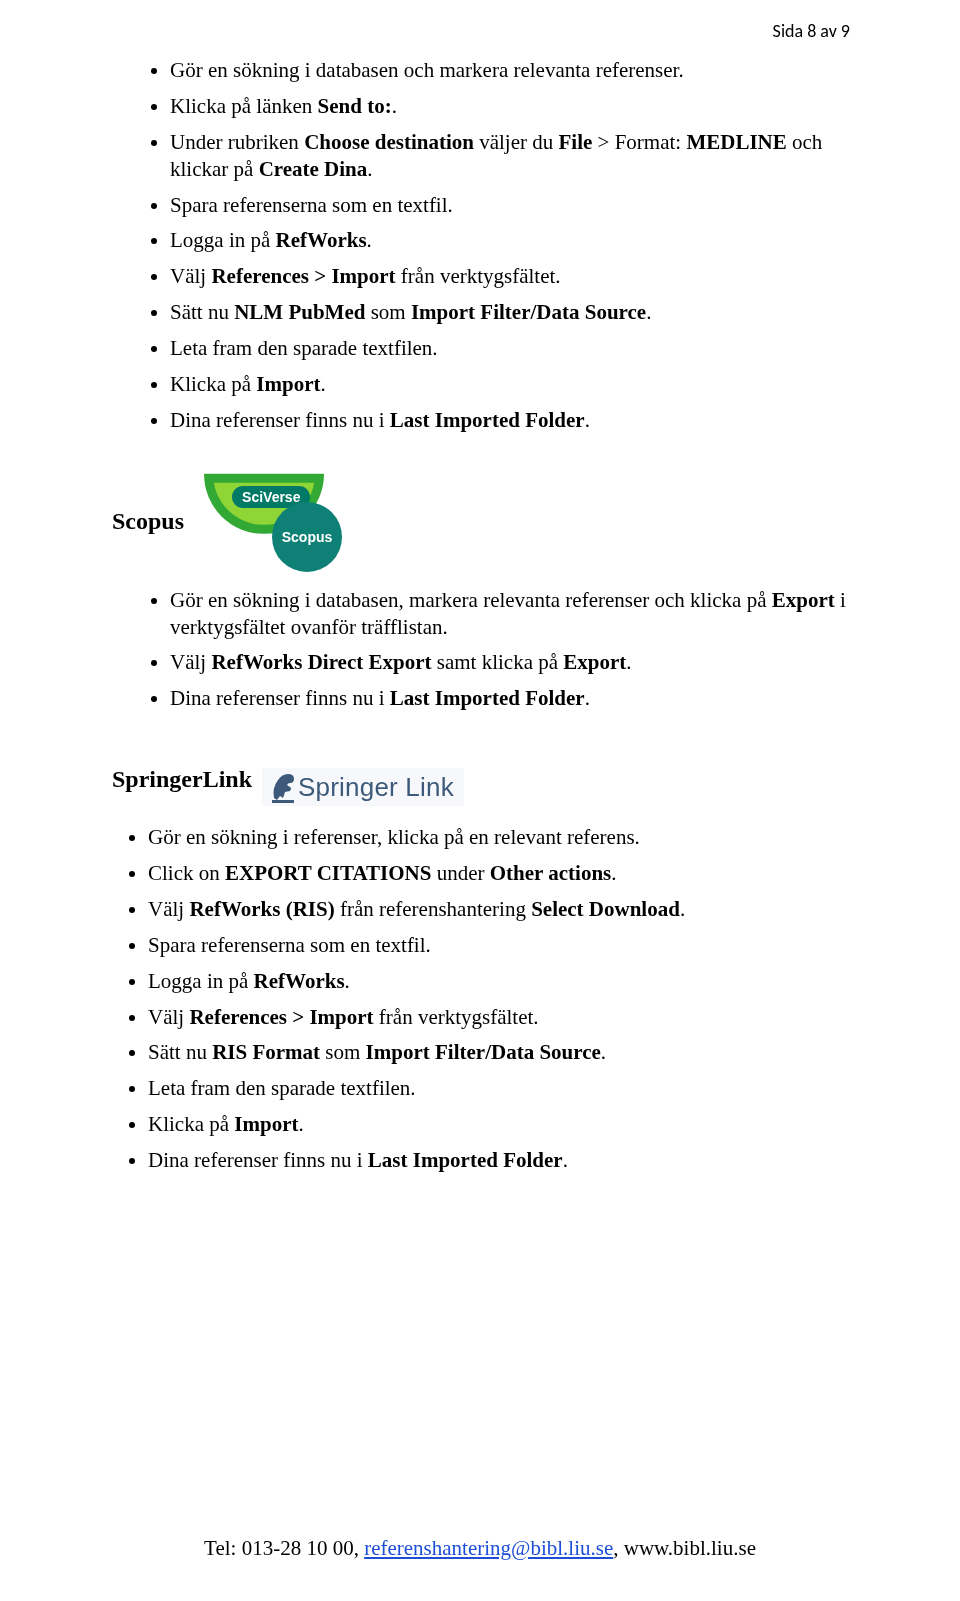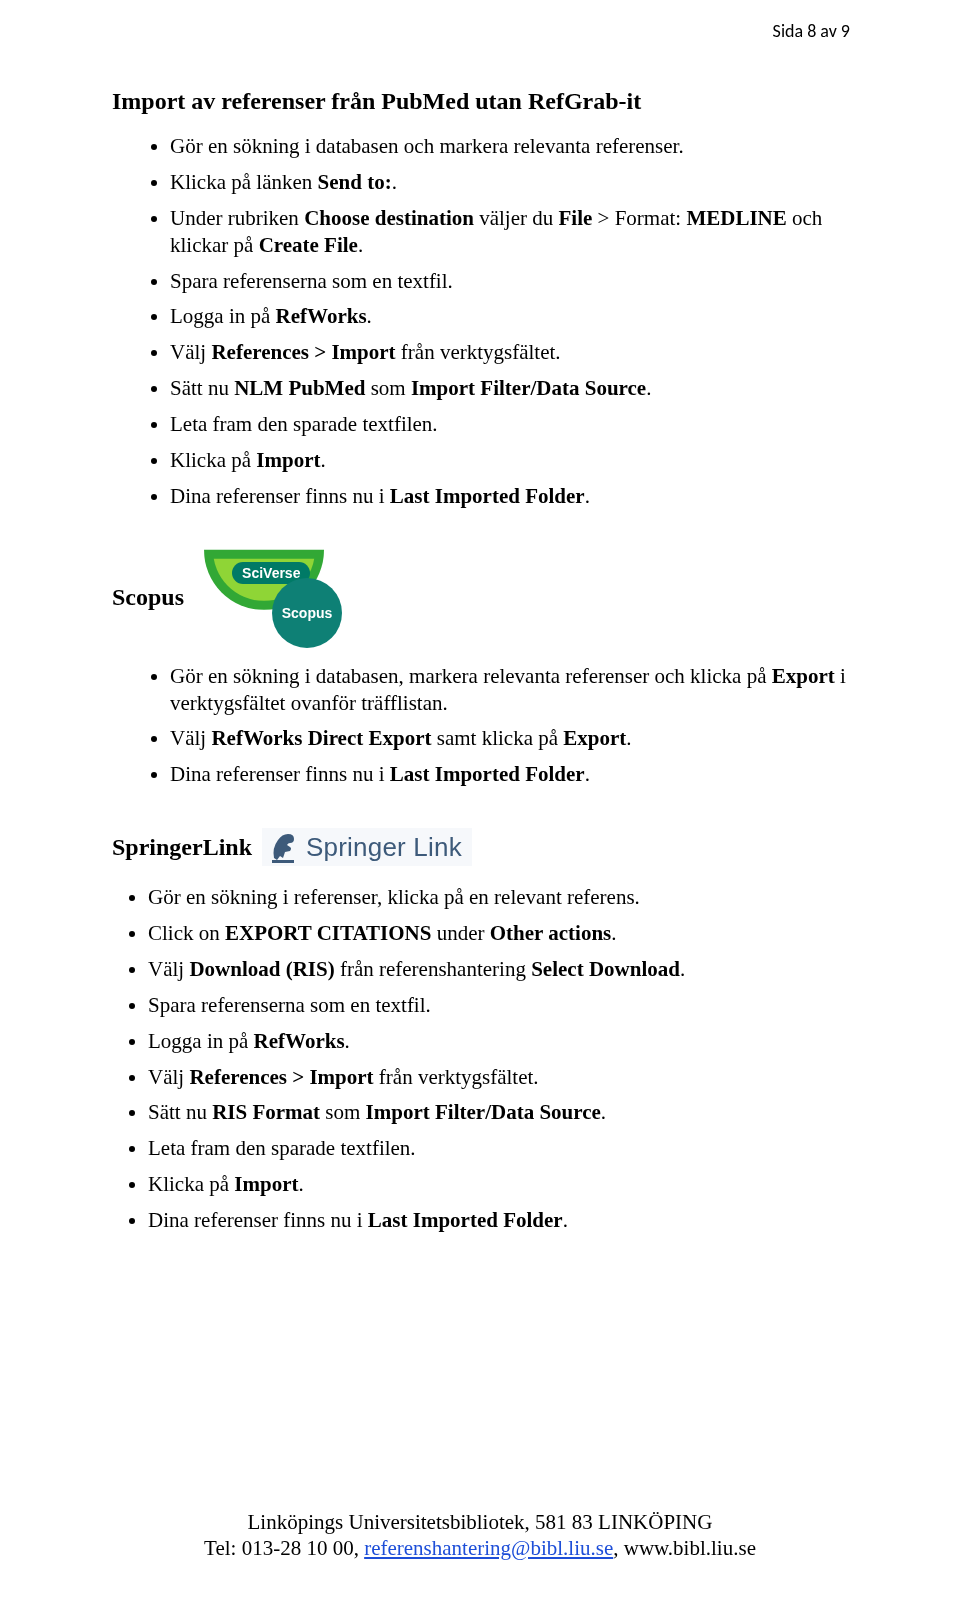--- a/index.html
+++ b/index.html
@@ -98,44 +98,43 @@
     justify-content: center;
     color: #fff;
     font-family: Arial, sans-serif;
     font-size: 14px;
     font-weight: bold;
   }
   
   .springer-logo {
     display: flex;
     align-items: center;
-    gap: 8px;
     background: #f6f8fb;
     padding: 2px 10px 2px 6px;
+    margin-top: 16px;
   }
   .springer-text {
     font-family: Arial, sans-serif;
     font-size: 26px;
     color: #3d5a7a;
     font-weight: 400;
     letter-spacing: 0.2px;
   }
   .springer-text .thin { font-weight: 300; }
 </style>
 </head>
 <body>
 <div class="page">
 
 <div class="page-header">Sida 8 av 9</div>
 
-<h2 class="section-title">Import av referenser från PubMed utan RefGrab-it</h2>
 <ul class="bullets" id="list1">
       <li><span>Gör en sökning i databasen och markera relevanta referenser.</span></li>
       <li><span>Klicka på länken </span><span class="b">Send to:</span><span>.</span></li>
-      <li><span>Under rubriken </span><span class="b">Choose destination</span><span> väljer du </span><span class="b">File</span><span> &gt; Format: </span><span class="b">MEDLINE</span><span> och klickar på </span><span class="b">Create File</span><span>.</span></li>
+      <li><span>Under rubriken </span><span class="b">Choose destination</span><span> väljer du </span><span class="b">File</span><span> &gt; Format: </span><span class="b">MEDLINE</span><span> och klickar på </span><span class="b">Create Dina</span><span>.</span></li>
       <li><span>Spara referenserna som en textfil.</span></li>
       <li><span>Logga in på </span><span class="b">RefWorks</span><span>.</span></li>
       <li><span>Välj </span><span class="b">References &gt; Import</span><span> från verktygsfältet.</span></li>
       <li><span>Sätt nu </span><span class="b">NLM PubMed</span><span> som </span><span class="b">Import Filter/Data Source</span><span>.</span></li>
       <li><span>Leta fram den sparade textfilen.</span></li>
       <li><span>Klicka på </span><span class="b">Import</span><span>.</span></li>
       <li><span>Dina referenser finns nu i </span><span class="b">Last Imported Folder</span><span>.</span></li>
     </ul>
 
 <h2 class="section-title with-image">
@@ -161,30 +160,29 @@
       <rect x="4" y="30" width="22" height="3" fill="#3d5a7a"></rect>
     </svg>
     <span class="springer-text">
       <span>Springer</span><span class="thin"> Link</span>
     </span>
   </span>
 </h2>
 <ul class="bullets" id="list3" style="margin-left:36px;">
       <li><span>Gör en sökning i referenser, klicka på en relevant referens.</span></li>
       <li><span>Click on </span><span class="b">EXPORT CITATIONS</span><span> under </span><span class="b">Other actions</span><span>.</span></li>
-      <li><span>Välj </span><span class="b">Download (RIS)</span><span> från referenshantering </span><span class="b">Select Download</span><span>.</span></li>
+      <li><span>Välj </span><span class="b">RefWorks (RIS)</span><span> från referenshantering </span><span class="b">Select Download</span><span>.</span></li>
       <li><span>Spara referenserna som en textfil.</span></li>
       <li><span>Logga in på </span><span class="b">RefWorks</span><span>.</span></li>
       <li><span>Välj </span><span class="b">References &gt; Import</span><span> från verktygsfältet.</span></li>
       <li><span>Sätt nu </span><span class="b">RIS Format</span><span> som </span><span class="b">Import Filter/Data Source</span><span>.</span></li>
       <li><span>Leta fram den sparade textfilen.</span></li>
       <li><span>Klicka på </span><span class="b">Import</span><span>.</span></li>
       <li><span>Dina referenser finns nu i </span><span class="b">Last Imported Folder</span><span>.</span></li>
     </ul>
 
 <div class="footer">
-  <div>Linköpings Universitetsbibliotek, 581 83 LINKÖPING</div>
   <div>
     <span>Tel: 013-28 10 00, </span><span class="link">referenshantering@bibl.liu.se</span><span>, www.bibl.liu.se</span>
   </div>
 </div>
 
 </div>
 
 </body></html>

